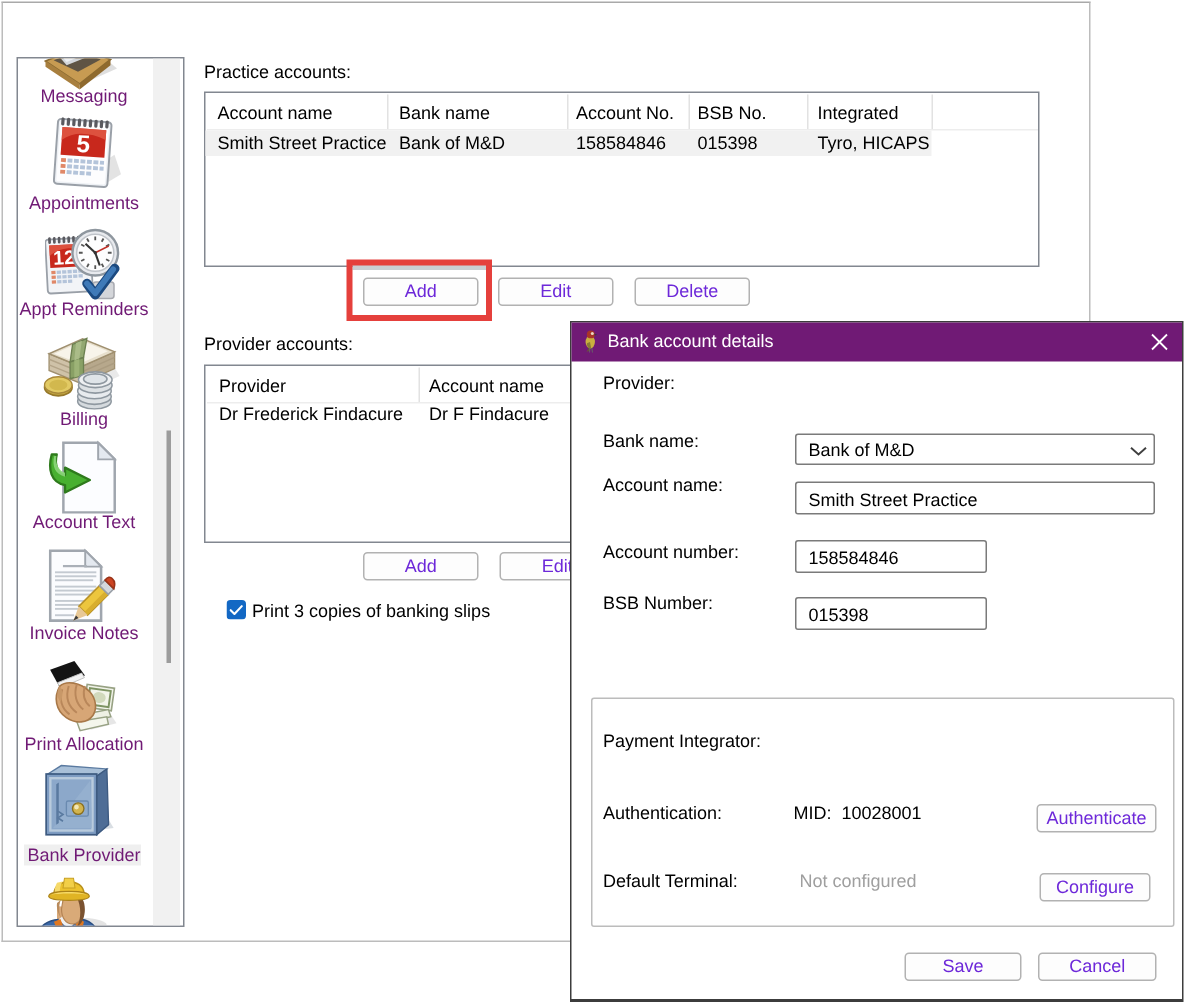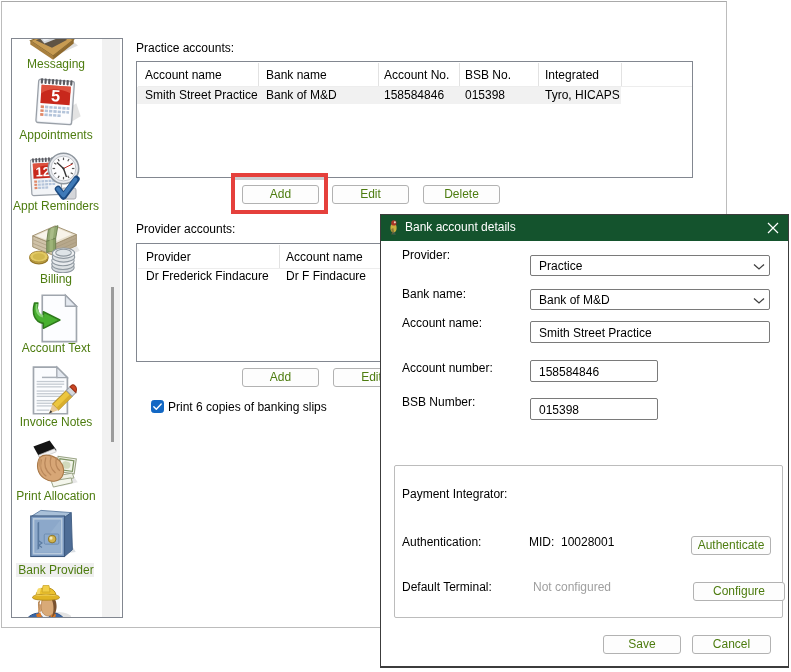--- a/index.html
+++ b/index.html
@@ -10,35 +10,35 @@
 
 #win { left:1px; top:1px; width:726px; height:627px; background:#fff; }
 #winborder { left:1px; top:1px; width:726px; height:627px; border:1px solid #bcbcbc; border-top-color:#a9a9a9; z-index:5; pointer-events:none; }
 #wtitle { left:0; top:0; width:725px; height:26px; background:#f0f0f0; }
 #wtitle .txt { position:absolute; left:34px; top:7px; font-size:12px; color:#999a9b; }
 
 .xmain { stroke:#5f5f5f; stroke-width:1.1; fill:none; }
 .xdlg  { stroke:#ffffff; stroke-width:1.2; fill:none; }
 
 #sidebar { left:10px; top:37px; width:112px; height:580px; border:1px solid #828790; background:#fff; overflow:hidden; }
-.sblabel { position:absolute; width:88px; text-align:center; font-size:12px; color:#4d7c0f; white-space:nowrap; }
+.sblabel { position:absolute; width:88px; text-align:center; font-size:12px; color:#701a75; white-space:nowrap; }
 #sbtrack { left:90px; top:0px; width:18px; height:578px; background:#f1f1f1; }
 #sbthumb { left:99px; top:248px; width:3px; height:155px; background:#9c9c9c; }
 
 .tbl { background:#fff; border:1px solid #828790; }
 .hsep { position:absolute; width:1px; background:#e2e2e2; }
 .hline { position:absolute; height:1px; background:#ededed; }
 
-.btn { position:absolute; background:#fdfdfd; border:1px solid #b2b2b2; border-radius:3px; font-size:12px; color:#4d7c0f; text-align:center; }
+.btn { position:absolute; background:#fdfdfd; border:1px solid #b2b2b2; border-radius:3px; font-size:12px; color:#6d28d9; text-align:center; }
 
 #redrect { left:230px; top:172px; width:97px; height:41px; border:4px solid #e5403c; }
 
 
 #dlg { z-index:10; left:380px; top:214px; width:409px; height:454px; background:#fff; border:1px solid #3c3c3c; border-bottom-width:2px; }
-#dtitle { left:0; top:0; width:407px; height:26px; background:#14532d;text-decoration:underline; }
+#dtitle { left:0; top:0; width:407px; height:26px; background:#701a75;text-decoration:underline; }
 #dtitle .txt { position:absolute; left:24px; top:5px; font-size:12px; color:#ffffff; }
 .fld { position:absolute; background:#fff; border:1px solid #7a7a7a; border-radius:2px; font-size:12px; color:#000; }
 .grp { position:absolute; border:1px solid #bcbcbc; border-radius:2px; }
 .gray { color:#9f9f9f; }
 </style>
 </head>
 <body>
 <div id="root">
 
   <div id="winborder" class="abs"></div>
@@ -319,47 +319,41 @@
       <div class="abs t12" style="left:9px;top:25px">Dr Frederick Findacure</div>
       <div class="abs t12" style="left:149px;top:25px">Dr F Findacure</div>
     </div>
     <div class="btn" style="left:241px;top:367px;width:77px;height:19px;line-height:17px">Add</div>
     <div class="btn" style="left:332px;top:367px;width:77px;height:19px;line-height:17px">Edit</div>
 
     <svg class="abs" style="left:150px;top:399px" width="13" height="13" viewBox="0 0 13 13">
       <rect x="0.5" y="0.5" width="12" height="12" rx="2.2" fill="#1368c4" stroke="#1368c4"></rect>
       <path d="M2.8 6.8 L5.3 9.3 L10.2 4.1" stroke="#fff" stroke-width="1.4" fill="none" stroke-linecap="round" stroke-linejoin="round"></path>
     </svg>
-    <div class="abs t12" style="left:167px;top:399px">Print 6 copies of banking slips</div>
+    <div class="abs t12" style="left:167px;top:399px">Print 3 copies of banking slips</div>
   </div>
 
   <div id="dlg" class="abs">
     <div id="dtitle" class="abs">
       <svg class="abs" style="left:7px;top:4px" width="11" height="17" viewBox="0 0 12 18">
           <path d="M5.2 13.5 L3.2 17 L6 15.2 Z" fill="#6a5a30"></path>
 <ellipse cx="6" cy="9.5" rx="3.4" ry="4.6" fill="#c9b03f"></ellipse>
 <path d="M3.6 10.5 C3.4 13.2 5.2 15.2 6.8 14.6 L5.8 9.5 Z" fill="#8a7a35"></path>
 <path d="M5.7 14 L5.5 17.2 M7.2 14 L7.6 17.2" stroke="#666" stroke-width="0.7" fill="none"></path>
 <circle cx="6.4" cy="4" r="2.9" fill="#a93527"></circle>
 <circle cx="7.5" cy="3.4" r="1.1" fill="#ead9c4"></circle>
 <path d="M9.1 3.6 L11.3 4.2 L9.1 4.9 Z" fill="#3a3a3a"></path>
         </svg>
       <span class="txt">Bank account details</span>
       <svg class="abs" style="left:386px;top:7px" width="12" height="12">
           <path class="xdlg" d="M1 1 L11 11 M11 1 L1 11"></path>
         </svg>
     </div>
 
     <div class="abs t12" style="left:21px;top:33px">Provider:</div>
-    <div class="fld" style="left:149px;top:40px;width:240px;height:21px">
-        <span style="position:absolute;left:8px;top:3px">Practice</span>
-      <svg class="abs" style="left:222px;top:7px" width="12" height="8">
-          <path d="M1 1.5 L6 6 L11 1.5" stroke="#404040" stroke-width="1.3" fill="none"></path>
-        </svg>
-      </div>
 
     <div class="abs t12" style="left:21px;top:72px">Bank name:</div>
     <div class="fld" style="left:149px;top:74px;width:240px;height:21px">
         <span style="position:absolute;left:8px;top:3px">Bank of M&amp;D</span>
       <svg class="abs" style="left:222px;top:7px" width="12" height="8">
           <path d="M1 1.5 L6 6 L11 1.5" stroke="#404040" stroke-width="1.3" fill="none"></path>
         </svg>
       </div>
 
     <div class="abs t12" style="left:21px;top:101px">Account name:</div>
@@ -380,19 +374,19 @@
     <div class="grp" style="left:13px;top:250px;width:389px;height:153px"></div>
 
     <div class="abs t12" style="left:21px;top:272px">Payment Integrator:</div>
 
     <div class="abs t12" style="left:21px;top:320px">Authentication:</div>
     <div class="abs t12" style="left:148px;top:320px">MID:&nbsp; 10028001</div>
     <div class="btn" style="left:310px;top:321px;width:80px;height:19px;line-height:17px">Authenticate</div>
 
     <div class="abs t12" style="left:21px;top:365px">Default Terminal:</div>
     <div class="abs t12 gray" style="left:152px;top:365px">Not configured</div>
-    <div class="btn" style="left:312px;top:367px;width:92px;height:19px;line-height:17px">Configure</div>
+    <div class="btn" style="left:312px;top:367px;width:74px;height:19px;line-height:17px">Configure</div>
 
     <div class="btn" style="left:222px;top:420px;width:78px;height:19px;line-height:17px">Save</div>
     <div class="btn" style="left:311px;top:420px;width:79px;height:19px;line-height:17px">Cancel</div>
   </div>
 
 </div>
 
 </body></html>

